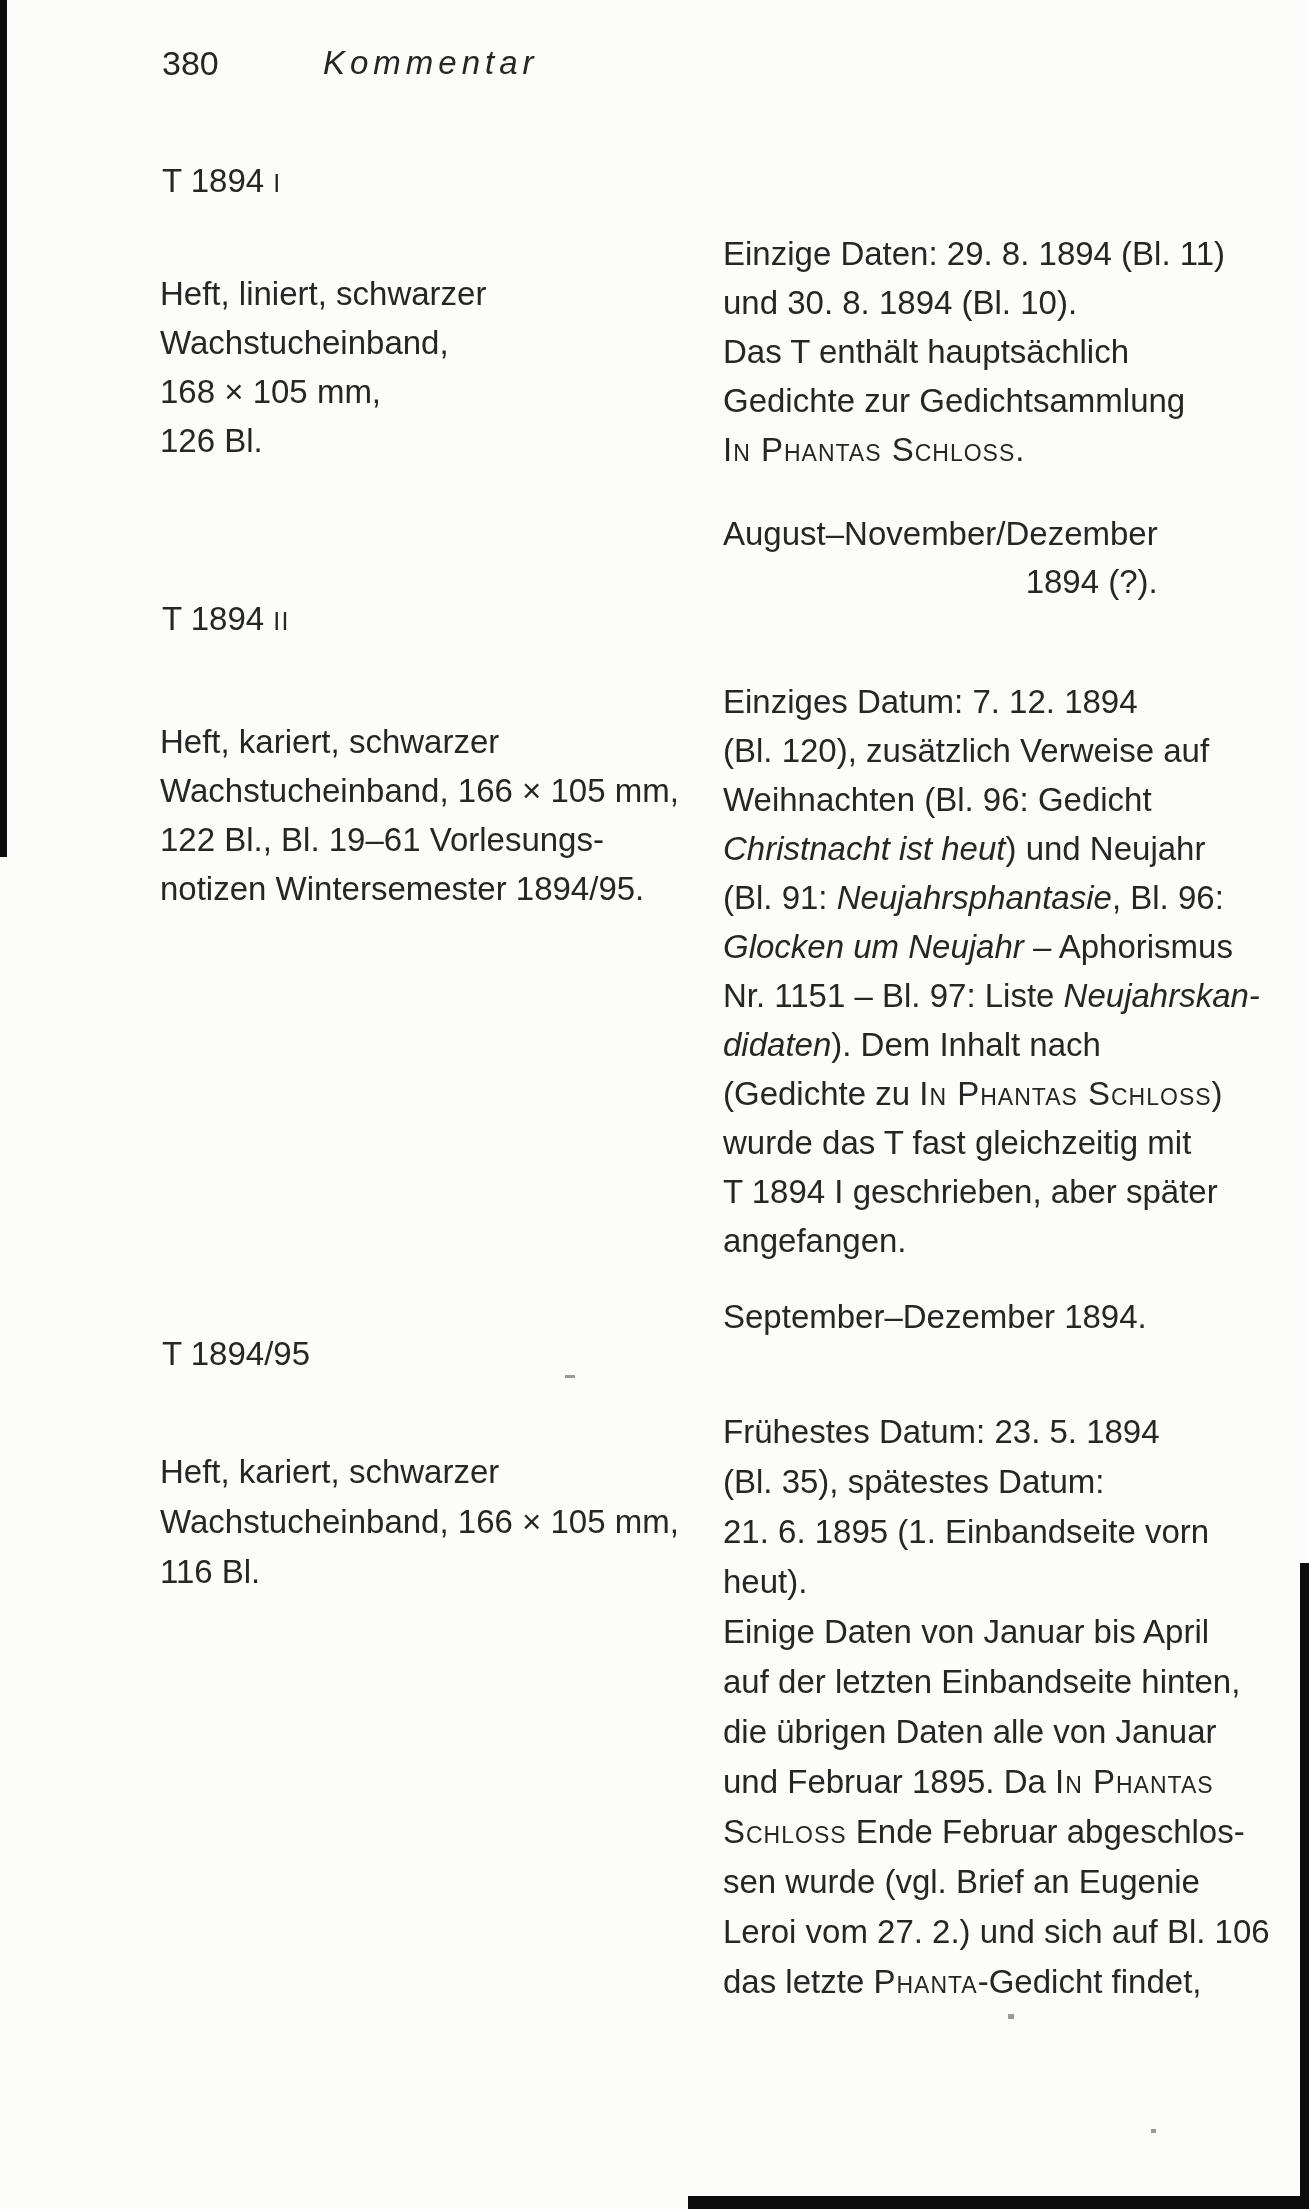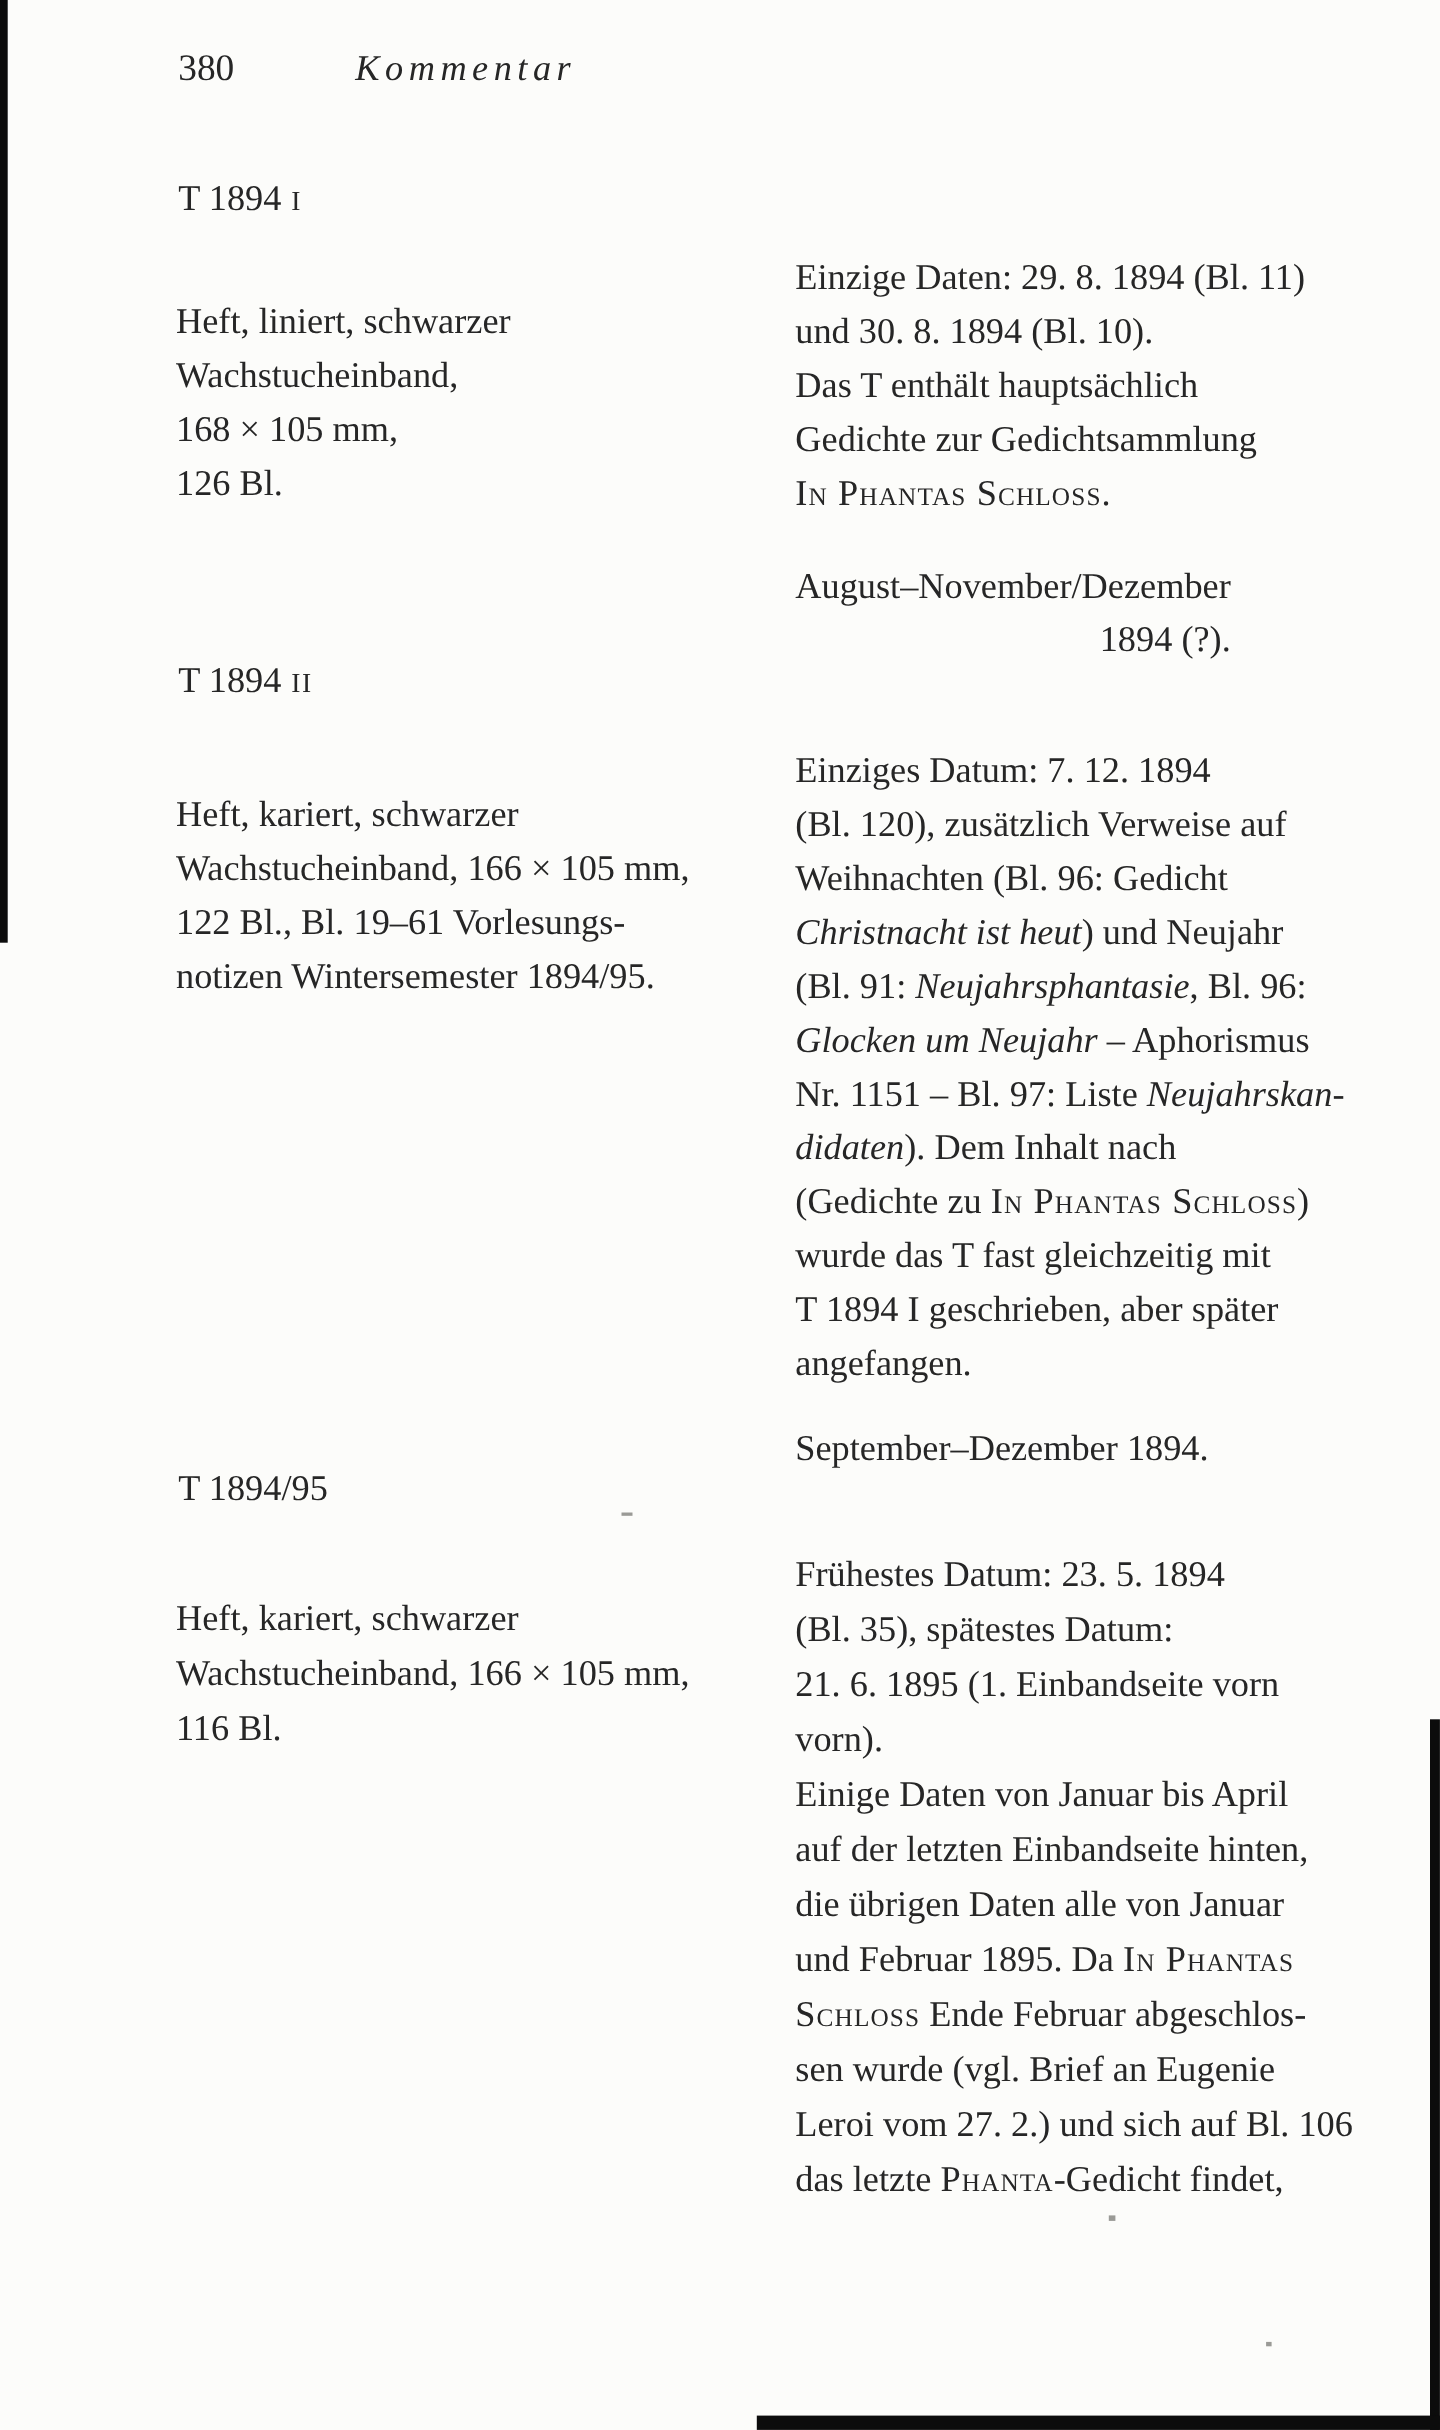--- a/index.html
+++ b/index.html
@@ -2,21 +2,21 @@
 <html><head>
 <meta charset="utf-8">
 <style>
   html, body { margin: 0; padding: 0; background: #ffffff; }
   .page {
     position: relative;
     width: 1309px;
     height: 2209px;
     background: #fcfcfa;
     overflow: hidden;
-    font-family: Liberation Serif, serif;
+    font-family: Liberation Sans, sans-serif;
     color: #262626;
   }
   .runhead-row { position: absolute; top: 39px; left: 162px; height: 48px; line-height: 48px; white-space: nowrap; }
   .pagenum { font-size: 34px; }
   .runhead {
     position: absolute; left: 161px; top: 0;
     font-size: 33px; font-style: italic; letter-spacing: 5px; white-space: nowrap;
   }
   .heading { position: absolute; left: 162px; font-size: 33px; line-height: 48px; white-space: nowrap; }
   .heading .rn { font-size: 25px; letter-spacing: 1.5px; margin-left: 9px; }
@@ -95,21 +95,21 @@
   </div>
   <div class="block left-col lh50" style="top:1407px">
       <div class="line"><span>Heft, kariert, schwarzer</span></div>
       <div class="line"><span>Wachstucheinband, 166 × 105 mm,</span></div>
       <div class="line"><span>116 Bl.</span></div>
     </div>
   <div class="block right-col lh50" style="top:1407px">
       <div class="line"><span>Frühestes Datum: 23. 5. 1894</span></div>
       <div class="line"><span>(Bl. 35), spätestes Datum:</span></div>
       <div class="line"><span>21. 6. 1895 (1. Einbandseite vorn</span></div>
-      <div class="line"><span>vorn).</span></div>
+      <div class="line"><span>heut).</span></div>
       <div class="line"><span>Einige Daten von Januar bis April</span></div>
       <div class="line"><span>auf der letzten Einbandseite hinten,</span></div>
       <div class="line"><span>die übrigen Daten alle von Januar</span></div>
       <div class="line"><span>und Februar 1895. Da </span><span class="sc">In Phantas</span></div>
       <div class="line"><span class="sc">Schloss</span><span> Ende Februar abgeschlos-</span></div>
       <div class="line"><span>sen wurde (vgl. Brief an Eugenie</span></div>
       <div class="line"><span>Leroi vom 27. 2.) und sich auf Bl. 106</span></div>
       <div class="line"><span>das letzte </span><span class="sc">Phanta</span><span>-Gedicht findet,</span></div>
     </div>
 

